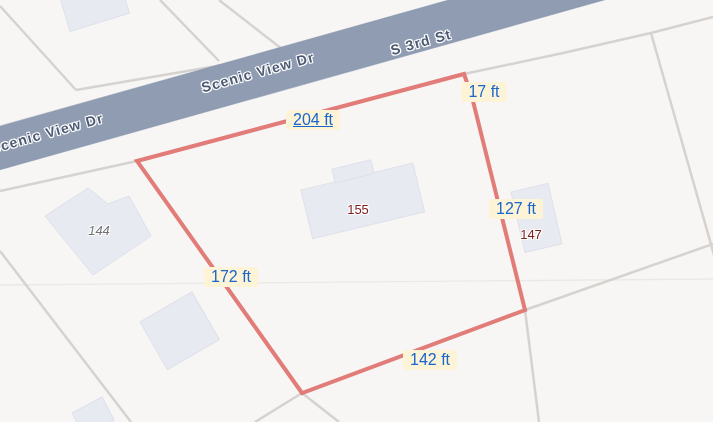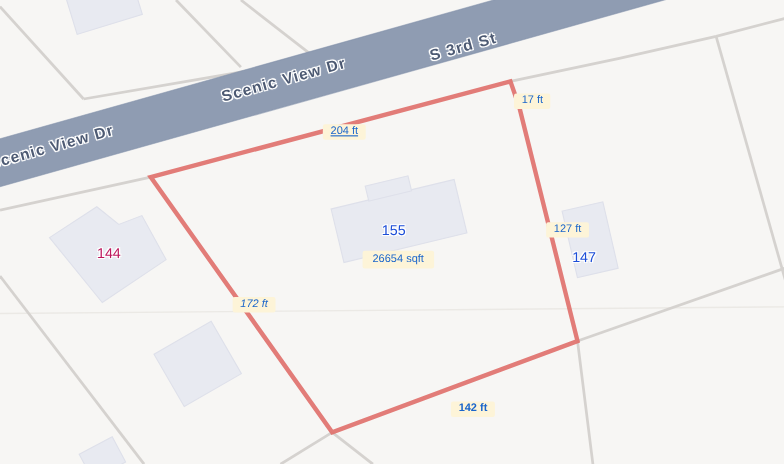--- a/index.html
+++ b/index.html
@@ -10,27 +10,27 @@
     user-select:none;
   }
   .layers{position:absolute;left:0;top:0;}
   .lbl{position:absolute;white-space:nowrap;}
   .road-label{
     font-size:14px;font-weight:bold;letter-spacing:1.2px;color:#4d5a73;
     text-shadow:0 0 2px #fff,0 0 2px #fff,1px 1px 0 #fff,-1px -1px 0 #fff,1px -1px 0 #fff,-1px 1px 0 #fff;
     transform:translate(-50%,-50%) rotate(-15.5deg);
   }
   .house-num{
-    font-size:13px;color:#1d4ed8;
+    font-size:13px;color:#7f1d1d;
     text-shadow:0 0 2px #fff,1px 1px 0 #fff,-1px -1px 0 #fff,1px -1px 0 #fff,-1px 1px 0 #fff;
     transform:translate(-50%,-50%);
   }
-  .house-num.dark{color:#be185d;}
+  .house-num.dark{color:#737373;font-style:italic;}
   .chip{
-    background:#fdf4d8;color:#1b66cb;font-size:10px;line-height:1;
+    background:#fdf4d8;color:#1b66cb;font-size:16px;line-height:1;
     padding:2px 7px;border-radius:2px;
     transform:translate(-50%,-50%);
   }
   .chip.area{padding:3px 9px;}
 </style>
 </head>
 <body>
 
 <div class="map-viewport">
 
@@ -73,18 +73,17 @@
   <div class="lbl road-label" style="left:421px;top:42px;">S 3rd St</div>
 
   <div class="lbl house-num" style="left:358px;top:209px;">155</div>
   <div class="lbl house-num dark" style="left:99px;top:230px;">144</div>
   <div class="lbl house-num" style="left:531px;top:222px;margin-top:12px;">147</div>
   <div class="lbl house-num dark" style="left:607px;top:394px;margin-top:44px;">92</div>
 
   <div class="lbl chip" style="left:313px;top:120px;text-decoration:underline;">204 ft</div>
   <div class="lbl chip" style="left:484px;top:92px;">17 ft</div>
   <div class="lbl chip" style="left:516px;top:209px;text-align:center;">127 ft</div>
-  <div class="lbl chip" style="left:430px;top:372px;font-weight:bold;">142 ft</div>
-  <div class="lbl chip" style="left:231px;top:277px;font-style:italic;">172 ft</div>
+  <div class="lbl chip" style="left:430px;top:360px;">142 ft</div>
+  <div class="lbl chip" style="left:231px;top:277px;">172 ft</div>
 
-  <div class="lbl chip area" style="left:362px;top:236px;">26654 sqft</div>
 
 </div>
 
 </body></html>

